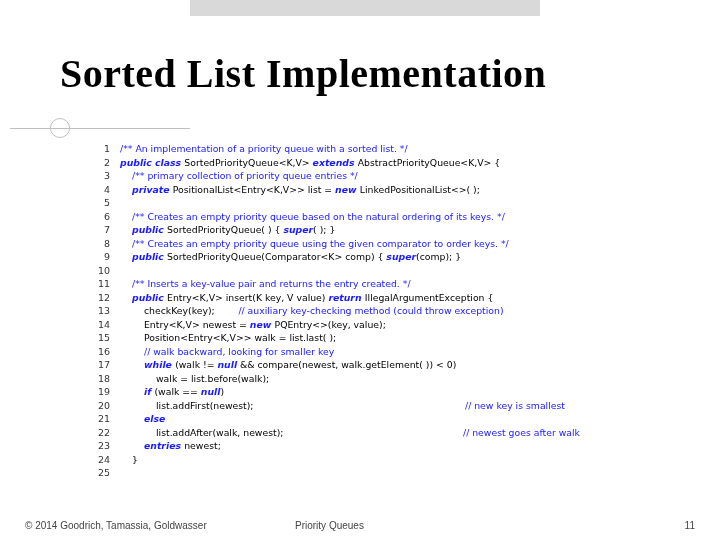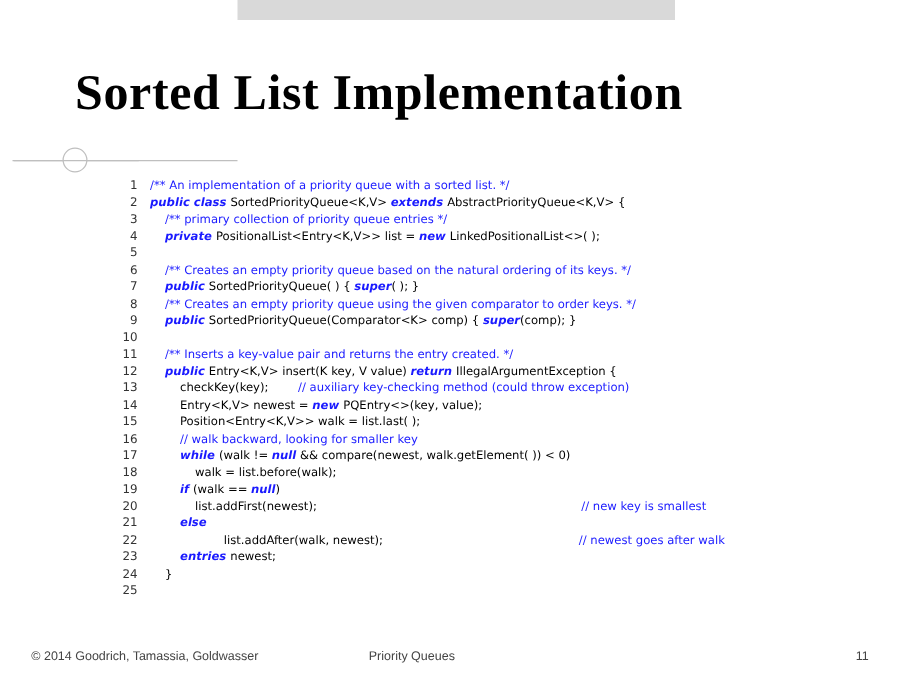--- a/index.html
+++ b/index.html
@@ -54,21 +54,21 @@
       <div class="row"><span class="ln">12</span><span class="indent1"><span class="kw ci">public </span><span class="id ci">Entry&lt;K,V&gt; insert(K key, V value) </span><span class="kw ci">return </span><span class="id ci">IllegalArgumentException {</span></span></div>
       <div class="row"><span class="ln">13</span><span class="indent2"><span class="id ci">checkKey(key);        </span><span class="cm ci">// auxiliary key-checking method (could throw exception)</span></span></div>
       <div class="row"><span class="ln">14</span><span class="indent2"><span class="id ci">Entry&lt;K,V&gt; newest = </span><span class="kw ci">new </span><span class="id ci">PQEntry&lt;&gt;(key, value);</span></span></div>
       <div class="row"><span class="ln">15</span><span class="indent2"><span class="id ci">Position&lt;Entry&lt;K,V&gt;&gt; walk = list.last( );</span></span></div>
       <div class="row"><span class="ln">16</span><span class="indent2"><span class="cm ci">// walk backward, looking for smaller key</span></span></div>
       <div class="row"><span class="ln">17</span><span class="indent2"><span class="kw ci">while </span><span class="id ci">(walk != </span><span class="kw ci">null</span><span class="id ci"> &amp;&amp; compare(newest, walk.getElement( )) &lt; 0)</span></span></div>
       <div class="row"><span class="ln">18</span><span class="indent3"><span class="id ci">walk = list.before(walk);</span></span></div>
       <div class="row"><span class="ln">19</span><span class="indent2"><span class="kw ci">if </span><span class="id ci">(walk == </span><span class="kw ci">null</span><span class="id ci">)</span></span></div>
       <div class="row" style="position: relative;"><span class="ln">20</span><span class="indent3"><span class="id ci">list.addFirst(newest);</span></span><span class="cm rcmt" style="position: absolute; left: 370px;">// new key is smallest</span></div>
       <div class="row"><span class="ln">21</span><span class="indent2"><span class="kw ci">else</span></span></div>
-      <div class="row" style="position: relative; gap: 23px;"><span class="ln">22</span><span class="indent3"><span class="id ci">list.addAfter(walk, newest);</span></span><span class="cm rcmt" style="position: absolute; left: 368px;">// newest goes after walk</span></div>
+      <div class="row" style="position: relative;"><span class="ln">22</span><span class="indent3"><span class="id ci">list.addAfter(walk, newest);</span></span><span class="cm rcmt" style="position: absolute; left: 368px;">// newest goes after walk</span></div>
       <div class="row"><span class="ln">23</span><span class="indent2"><span class="kw ci">entries </span><span class="id ci">newest;</span></span></div>
       <div class="row"><span class="ln">24</span><span class="indent1"><span class="id ci">}</span></span></div>
       <div class="row"><span class="ln">25</span><span></span></div>
     </div>
 
   <div class="footer">
     <span class="copy">© 2014 Goodrich, Tamassia, Goldwasser</span>
     <span class="mid">Priority Queues</span>
     <span class="page">11</span>
   </div>

